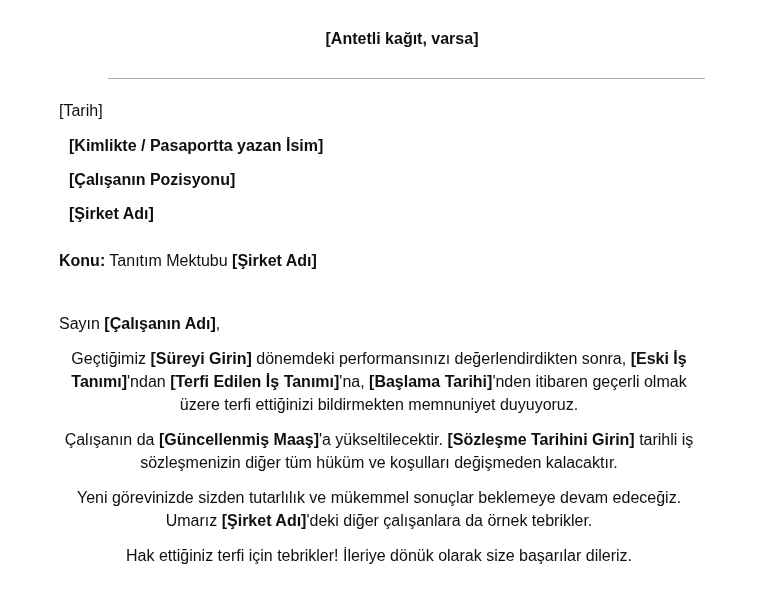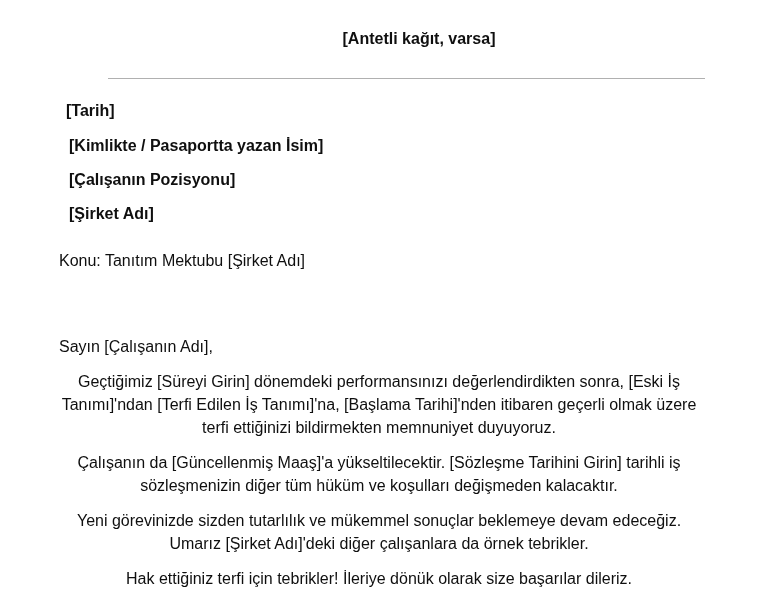--- a/index.html
+++ b/index.html
@@ -18,43 +18,43 @@
   }
   .page {
     padding: 27px 0 0 59px;
     width: 640px;
   }
   .letterhead {
     margin: 0;
     font-weight: bold;
     text-align: center;
     position: relative;
-    left: 40px;
+    left: 23px;
   }
   hr.divider {
     border: none;
     border-top: 1px solid #b0b0b0;
     height: 0;
     margin: 28px 0 0 49px;
     width: 597px;
   }
   .date {
-    margin: 20px 7px 0;
-    font-weight: bold;
+    margin: 20px 0 0;
+    font-weight: normal;
   }
   .recipient { margin: 12px 0 0; }
   .recipient p {
     margin: 10px;
     font-weight: bold;
     line-height: 24px;
   }
   .subject { margin: 23px 0 0; }
-  .salutation { margin: 63px 0 0; }
+  .salutation { margin: 40px 0 0; }
   .para { margin: 12px 0 0; text-align: center; }
-  b { font-weight: normal; }
+  b { font-weight: bold; }
 </style>
 </head>
 <body>
 
 <div class="page">
 
   <p class="letterhead">[Antetli kağıt, varsa]</p>
 
   <hr class="divider">
 

